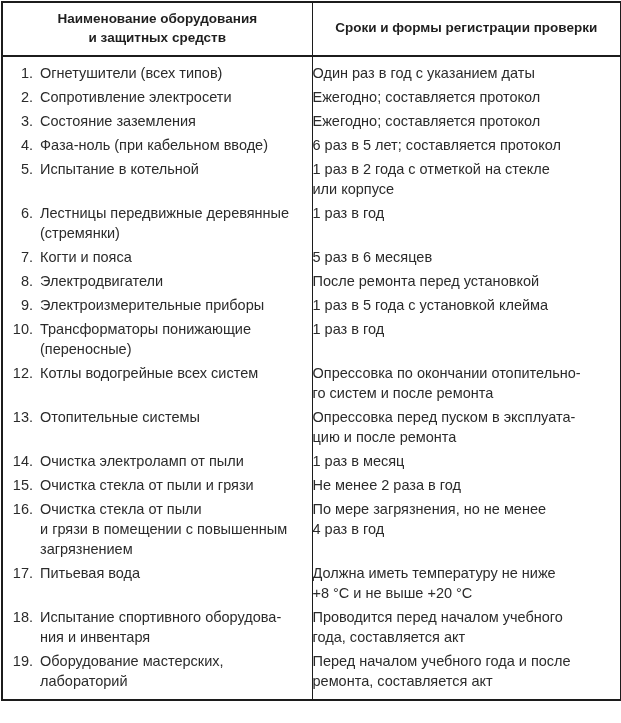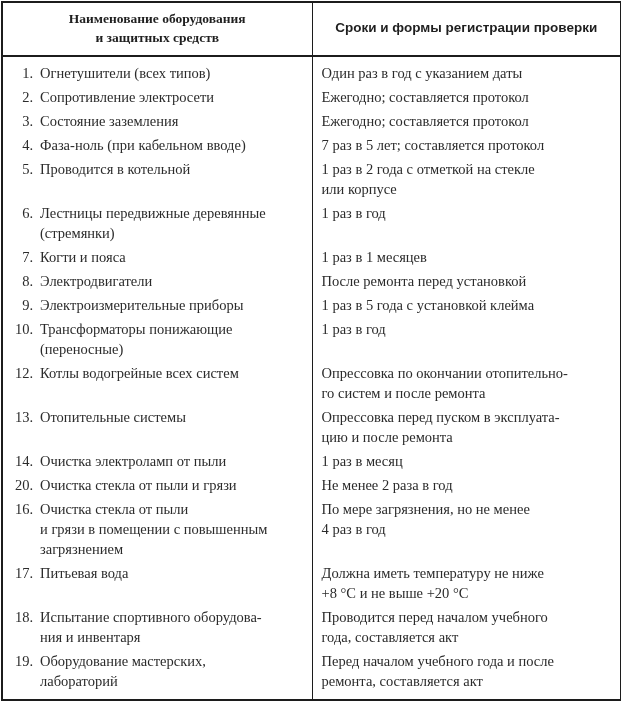--- a/index.html
+++ b/index.html
@@ -34,21 +34,20 @@
     color: #1f1f1f;
     text-align: center;
     vertical-align: middle;
     padding: 7px 6px;
     line-height: 1.4;
     white-space: pre-line;
   }
   th.hdr-cell:first-child,
   td.name-cell {
     border-right: 1.5px solid #1c1c1c;
-    font-family: Liberation Serif, serif;
   }
   td {
     vertical-align: top;
     font-size: 14.5px;
     line-height: 20px;
     padding: 2px 6px 2px 0;
   }
   tbody tr:first-child td { padding-top: 6px; }
   tbody tr:last-child  td { padding-bottom: 8px; }
   .name-wrap { display: flex; }
@@ -56,23 +55,21 @@
     flex: none;
     width: 30px;
     text-align: right;
     padding-right: 7px;
   }
   .txt {
     flex: 1;
     white-space: pre-line;
   }
   td.period-cell {
-    padding-left: 9px;
     white-space: pre-line;
-    font-family: Liberation Serif, serif;
   }
 </style>
 </head>
 <body>
 
 <div class="doc">
   <table class="reg-table">
     <colgroup>
       <col class="c-name">
       <col class="c-period">
@@ -115,28 +112,28 @@
     <td class="period-cell">Ежегодно; составляется протокол</td>
   </tr>
 
   <tr>
     <td class="name-cell">
       <div class="name-wrap">
         <span class="num">4.</span>
         <span class="txt">Фаза-ноль (при кабельном вводе)</span>
       </div>
     </td>
-    <td class="period-cell">7 раз в 5 лет; составляется протокол</td>
+    <td class="period-cell">6 раз в 5 лет; составляется протокол</td>
   </tr>
 
   <tr>
     <td class="name-cell">
       <div class="name-wrap">
         <span class="num">5.</span>
-        <span class="txt">Проводится в котельной</span>
+        <span class="txt">Испытание в котельной</span>
       </div>
     </td>
     <td class="period-cell">1 раз в 2 года с отметкой на стекле
 или корпусе</td>
   </tr>
 
   <tr>
     <td class="name-cell">
       <div class="name-wrap">
         <span class="num">6.</span>
@@ -147,21 +144,21 @@
     <td class="period-cell">1 раз в год</td>
   </tr>
 
   <tr>
     <td class="name-cell">
       <div class="name-wrap">
         <span class="num">7.</span>
         <span class="txt">Когти и пояса</span>
       </div>
     </td>
-    <td class="period-cell">1 раз в 1 месяцев</td>
+    <td class="period-cell">5 раз в 6 месяцев</td>
   </tr>
 
   <tr>
     <td class="name-cell">
       <div class="name-wrap">
         <span class="num">8.</span>
         <span class="txt">Электродвигатели</span>
       </div>
     </td>
     <td class="period-cell">После ремонта перед установкой</td>
@@ -217,21 +214,21 @@
         <span class="num">14.</span>
         <span class="txt">Очистка электроламп от пыли</span>
       </div>
     </td>
     <td class="period-cell">1 раз в месяц</td>
   </tr>
 
   <tr>
     <td class="name-cell">
       <div class="name-wrap">
-        <span class="num">20.</span>
+        <span class="num">15.</span>
         <span class="txt">Очистка стекла от пыли и грязи</span>
       </div>
     </td>
     <td class="period-cell">Не менее 2 раза в год</td>
   </tr>
 
   <tr>
     <td class="name-cell">
       <div class="name-wrap">
         <span class="num">16.</span>

